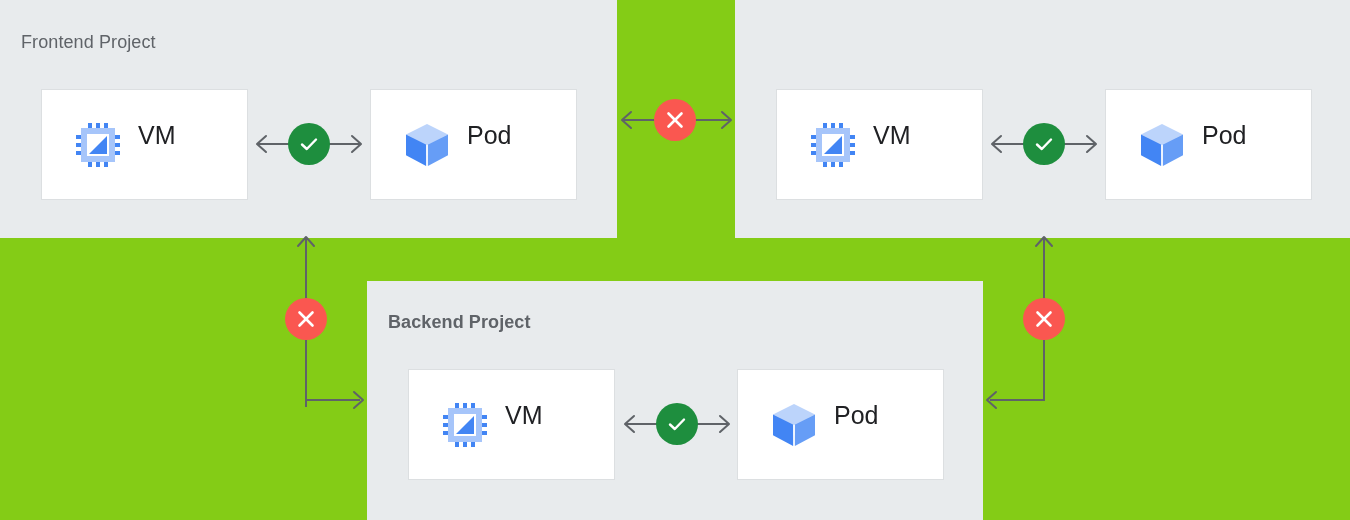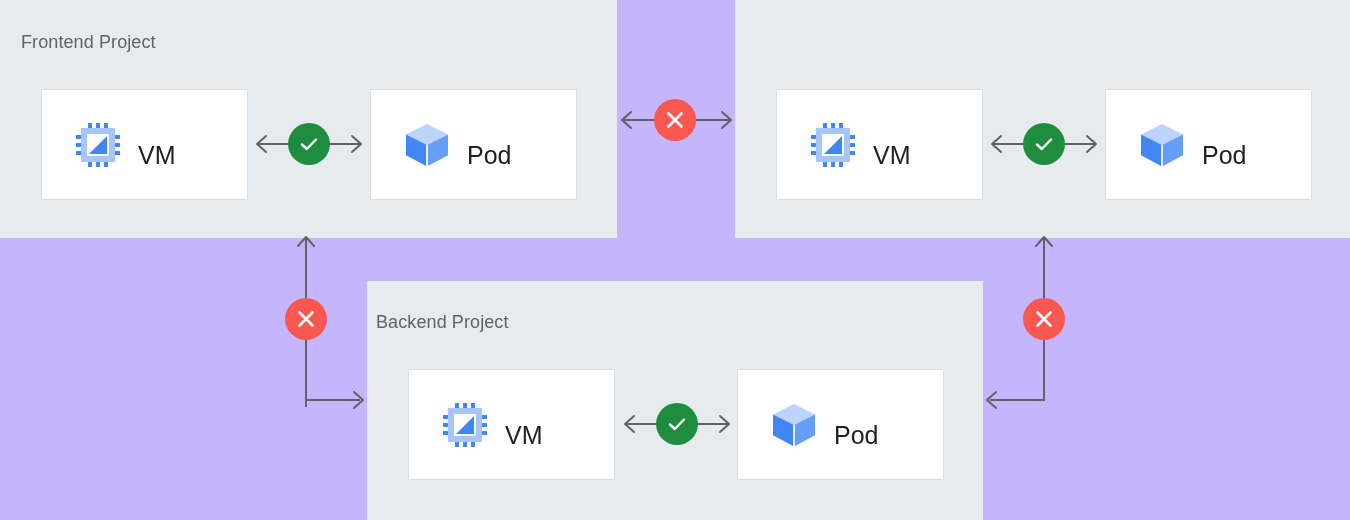--- a/index.html
+++ b/index.html
@@ -9,21 +9,21 @@
   }
   body {
     font-family: "Liberation Sans", sans-serif;
     -webkit-font-smoothing: antialiased;
   }
   #stage {
     position: relative;
     width: 1350px;
     height: 520px;
     overflow: hidden;
-    background: #c4b5fd;
+    background: #84cc16;
   }
 
   
   .panel {
     position: absolute;
     background: #e8ebed;
     box-sizing: border-box;
   }
   .panel-title {
     position: absolute;
@@ -38,21 +38,21 @@
   .card {
     position: absolute;
     background: #ffffff;
     border: 1px solid #dcdfe1;
     box-sizing: border-box;
     display: flex;
     align-items: center;
   }
   .card-inner {
     display: flex;
-    align-items: flex-end;
+    align-items: flex-start;
     gap: 16px;
     padding-left: 32px;
   }
   .card-label {
     font-size: 25px;
     line-height: 28px;
     color: #202124;
     white-space: nowrap;
   }
   .icon-wrap {
@@ -198,21 +198,21 @@
           <path d="M3 13.5 L23.1 23.6 L23.1 45 L3 34.2 Z" fill="#4285f4"></path>
           <path d="M45 13.5 L24.9 23.6 L24.9 45 L45 34.2 Z" fill="#669df6"></path>
         </svg>
       </span>
       <span class="card-label">Pod</span>
     </div>
   </div>
 
   <div class="panel" style="left:367px; top:281px; width:616px; height:239px;">
   </div>
-  <div class="panel-title" style="left:376px; top:311px;">Backend Project</div>
+  <div class="panel-title" style="left:388px; top:311px;font-weight:bold;">Backend Project</div>
 
   <div class="card" style="left:408px; top:369px; width:207px; height:111px;">
     <div class="card-inner">
       <span class="icon-wrap">
         <svg width="48" height="48" viewBox="0 0 48 48" aria-hidden="true">
           <g fill="#4285f4">
             <rect x="14" y="2" width="4" height="7"></rect>
               <rect x="22" y="2" width="4" height="7"></rect>
               <rect x="30" y="2" width="4" height="7"></rect>
             <rect x="14" y="39" width="4" height="7"></rect>

